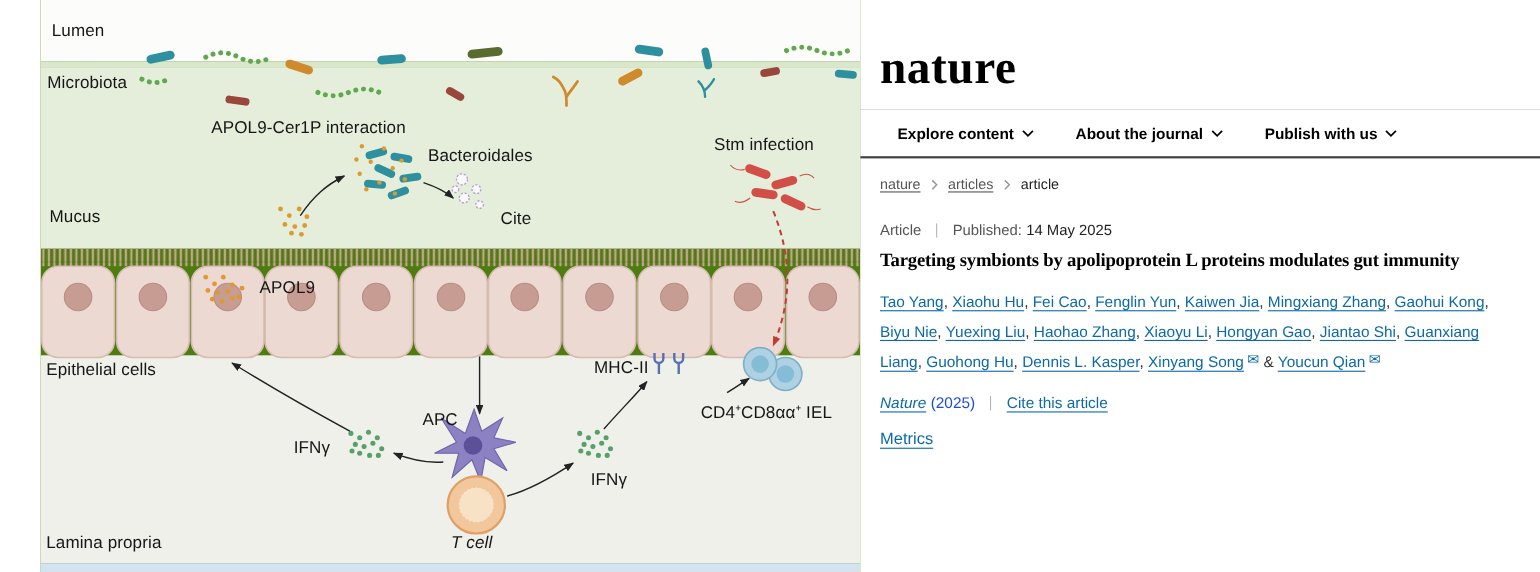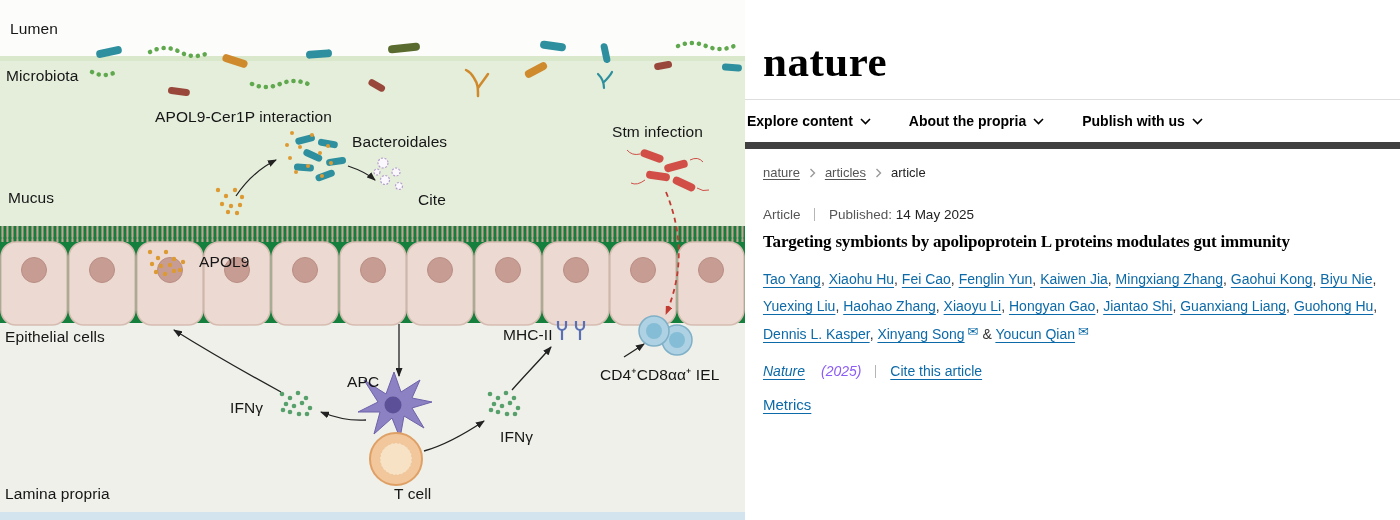--- a/index.html
+++ b/index.html
@@ -6,42 +6,43 @@
   html,body { margin:0; padding:0; }
   body {
     width:1400px; height:520px; overflow:hidden;
     font-family:"Liberation Sans", sans-serif;
     background:#ffffff; display:flex;
   }
 
   
   .diagram {
     position:relative; flex:0 0 745px; width:745px; height:520px;
-    background:#15803d;
+    background:#4d7c0f;
+    margin-left:37px;
   }
   .diagram svg { position:absolute; left:0; top:0; }
   .dlabel {
     position:absolute; font-size:15.5px; color:#161616; white-space:nowrap;
     letter-spacing:0.1px;
   }
 
   
   .journal-panel {
     width:655px; height:456px; background:#ffffff; color:#222;
     overflow:hidden;
   }
   .logo {
     font-family:"Liberation Serif", serif; font-weight:700;
     font-size:43px; line-height:1; color:#000;
     margin:40px 0 0 18px; letter-spacing:0.5px; cursor:pointer;
   }
   .rule-light { border-top:1px solid #dedede; margin-top:16px; }
   .nav-bar {
     display:flex; align-items:center; gap:38px;
-    padding:13px 0 13px 2px; border-bottom:7px solid #404040;
+    padding:13px 0 13px 34px; border-bottom:2px solid #404040;
   }
   .nav-item {
     display:flex; align-items:center; gap:7px;
     font-size:14px; font-weight:700; color:#000; cursor:pointer;
   }
   .nav-item svg { display:block; }
   .breadcrumb {
     display:flex; align-items:center; gap:9px;
     margin:16px 0 0 18px; font-size:13px; color:#555;
   }
@@ -69,21 +70,21 @@
   }
   .env {
     color:var(--link, #0d6aa8); margin-left:3px; font-size:13px;
     position:relative; top:-3px; cursor:pointer;
   }
   .cite-line { margin:15px 0 0 18px; font-size:14px; color:#222; }
   .journal-ref {
     font-style:italic; color:var(--link, #0d6aa8);
     text-decoration:underline; text-underline-offset:2.5px; cursor:pointer;
   }
-  .year-ref { color:#8b5cf6; margin-left:16px;font-style:italic; }
+  .year-ref { color:#1d4ed8; margin-left:4px; }
   .plain-link {
     color:var(--link, #0d6aa8); text-decoration:underline;
     text-underline-offset:2.5px; cursor:pointer;
   }
   .metrics-line { margin:17px 0 0 18px; font-size:15px; }
 </style>
 </head>
 <body>
 
 <div class="diagram">
@@ -307,39 +308,39 @@
   <div class="dlabel" style="left:612px; top:123px;">Stm infection</div>
   <div class="dlabel" style="left:8px; top:189px;">Mucus</div>
   <div class="dlabel" style="left:418px; top:191px;">Cite</div>
   <div class="dlabel" style="left:199px; top:253px;">APOL9</div>
   <div class="dlabel" style="left:5px; top:328px;">Epithelial cells</div>
   <div class="dlabel" style="left:503px; top:326px;">MHC-II</div>
   <div class="dlabel" style="left:600px; top:363px;">CD4⁺CD8αα⁺ IEL</div>
   <div class="dlabel" style="left:347px; top:373px;">APC</div>
   <div class="dlabel" style="left:230px; top:399px;">IFNγ</div>
   <div class="dlabel" style="left:500px; top:428px;">IFNγ</div>
-  <div class="dlabel" style="left:394px; top:485px;">T cell</div>
+  <div class="dlabel" style="left:373px; top:485px;font-style:italic;">T cell</div>
   <div class="dlabel" style="left:5px; top:485px;">Lamina propria</div>
 </div>
 
 <div class="journal-panel">
 
   <div class="logo">nature</div>
 
   <div class="rule-light"></div>
 
   <div class="nav-bar">
     <div class="nav-item">
       <span>Explore content</span>
       <svg width="11" height="7" viewBox="0 0 11 7">
           <path d="M1,1 L5.5,5.5 L10,1" stroke="#000" stroke-width="1.6" fill="none"></path>
         </svg>
     </div>
     <div class="nav-item">
-      <span>About the propria</span>
+      <span>About the journal</span>
       <svg width="11" height="7" viewBox="0 0 11 7">
           <path d="M1,1 L5.5,5.5 L10,1" stroke="#000" stroke-width="1.6" fill="none"></path>
         </svg>
     </div>
     <div class="nav-item">
       <span>Publish with us</span>
       <svg width="11" height="7" viewBox="0 0 11 7">
           <path d="M1,1 L5.5,5.5 L10,1" stroke="#000" stroke-width="1.6" fill="none"></path>
         </svg>
     </div>

